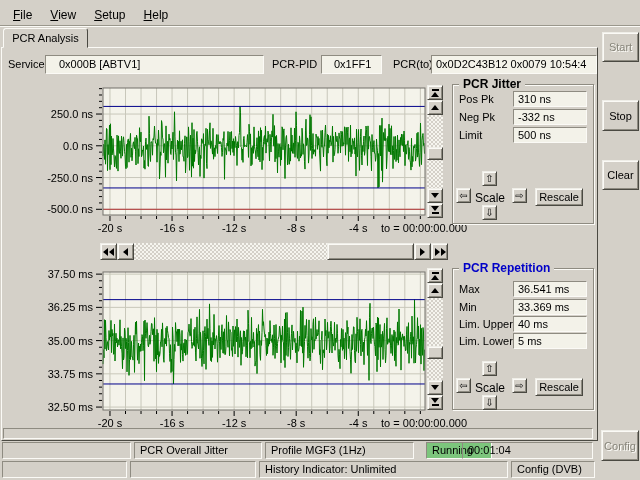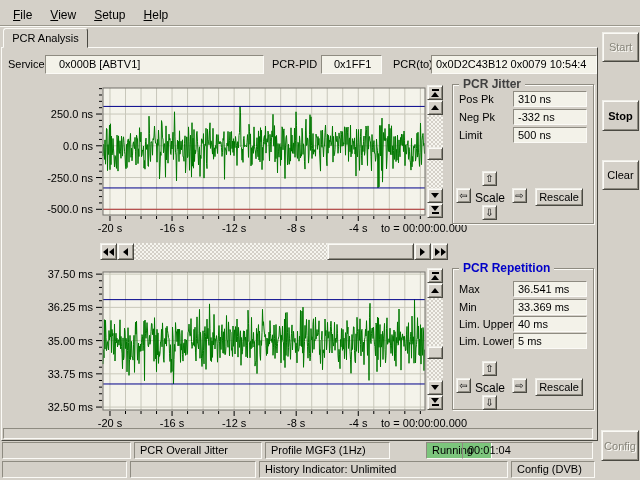--- a/index.html
+++ b/index.html
@@ -332,21 +332,21 @@
       </div>
     <div class="btn sb-btn">
         <span class="stack">
           <span class="t-down"></span>
           <span class="vbar"></span>
         </span>
       </div>
   </div>
 
   <div class="group" style="left:452px;top:84px;width:140px;height:138px;z-index:4">
-    <span class="group-title" style="color: #404040;">PCR Jitter</span>
+    <span class="group-title" style="color: #000000;">PCR Jitter</span>
     <span class="grow-lbl" style="top:8px">Pos Pk</span>
     <div class="sunken grow-val" style="top:6px">310 ns</div>
     <span class="grow-lbl" style="top:26px">Neg Pk</span>
     <div class="sunken grow-val" style="top:24px">-332 ns</div>
     <span class="grow-lbl" style="top:44px">Limit</span>
     <div class="sunken grow-val" style="top:42px">500 ns</div>
 
     <div class="btn arrowbtn abs" style="left:29px;top:86px">⇧</div>
     <div class="btn arrowbtn abs" style="left:3px;top:103px">⇦</div>
     <span class="abs" style="left:22px;top:106px;font-size:12px">Scale</span>
@@ -368,29 +368,29 @@
 
     <div class="btn arrowbtn abs" style="left:29px;top:92px">⇧</div>
     <div class="btn arrowbtn abs" style="left:3px;top:109px">⇦</div>
     <span class="abs" style="left:22px;top:112px;font-size:12px">Scale</span>
     <div class="btn arrowbtn abs" style="left:59px;top:109px">⇨</div>
     <div class="btn arrowbtn abs" style="left:29px;top:126px">⇩</div>
     <div class="btn rescale abs" style="left:82px;top:109px">Rescale</div>
   </div>
 
   <div class="btn sidebtn disabled" style="top:32px;height:30px">Start</div>
-  <div class="btn sidebtn" style="top:100px;height:31px;font-weight:bold">Stop</div>
+  <div class="btn sidebtn" style="top:100px;height:31px;font-weight:normal">Stop</div>
   <div class="btn sidebtn" style="top:160px;height:30px">Clear</div>
   <div class="btn sidebtn disabled" style="left:601px;top:430px;width:38px;height:31px">Config</div>
 
   <div class="abs sunken" style="left:3px;top:428px;width:590px;height:11px;background:#d4d0c8;z-index:5"></div>
 
   <div class="scell" style="left:2px;top:442px;width:129px"></div>
   <div class="scell" style="left:134px;top:442px;width:128px">PCR Overall Jitter</div>
-  <div class="scell" style="left:265px;top:442px;width:125px">Profile MGF3 (1Hz)</div>
+  <div class="scell" style="left:265px;top:442px;width:149px">Profile MGF3 (1Hz)</div>
   <div class="scell" style="left: 393px; top: 442px; width: 66px; background: rgb(124, 197, 124); margin-left: 33px;">Running</div>
   <div class="scell" style="left:462px;top:442px;width:131px">00:01:04</div>
 
   <div class="scell" style="left:2px;top:461px;width:125px"></div>
   <div class="scell" style="left:130px;top:461px;width:126px"></div>
   <div class="scell" style="left:511px;top:461px;width:84px">Config (DVB)</div>
   <div class="scell" style="left:259px;top:461px;width:249px">History Indicator: Unlimited</div>
 
 </div>
 

